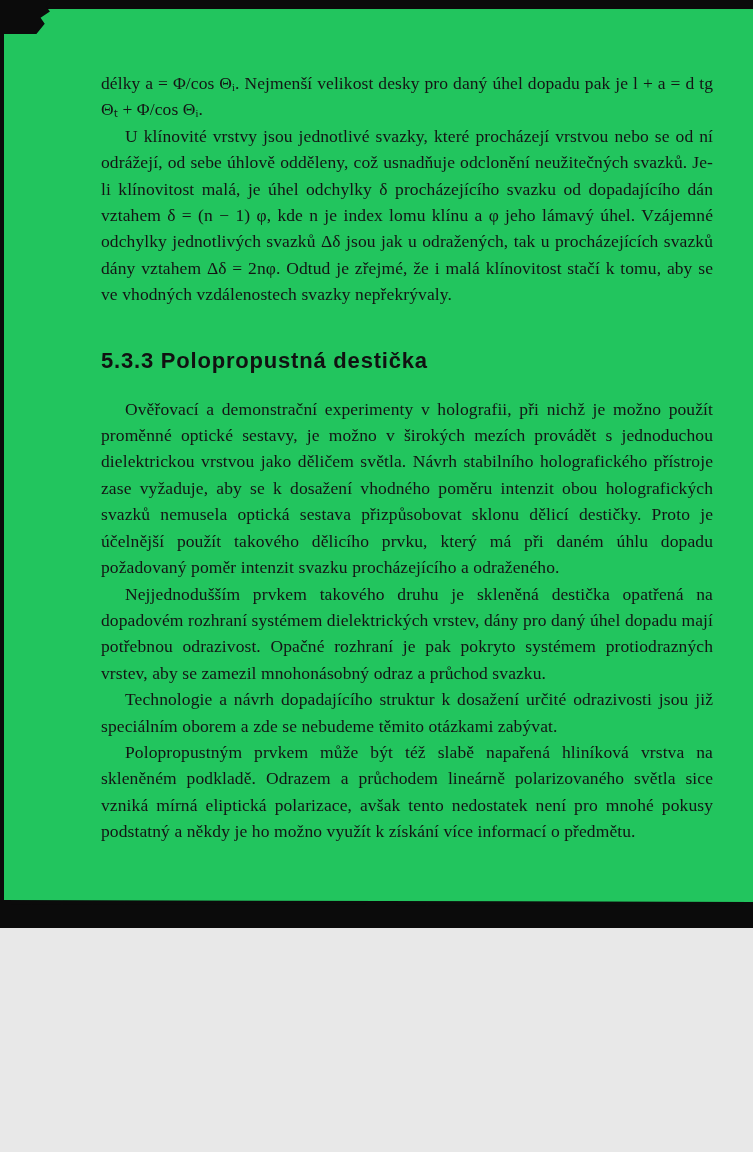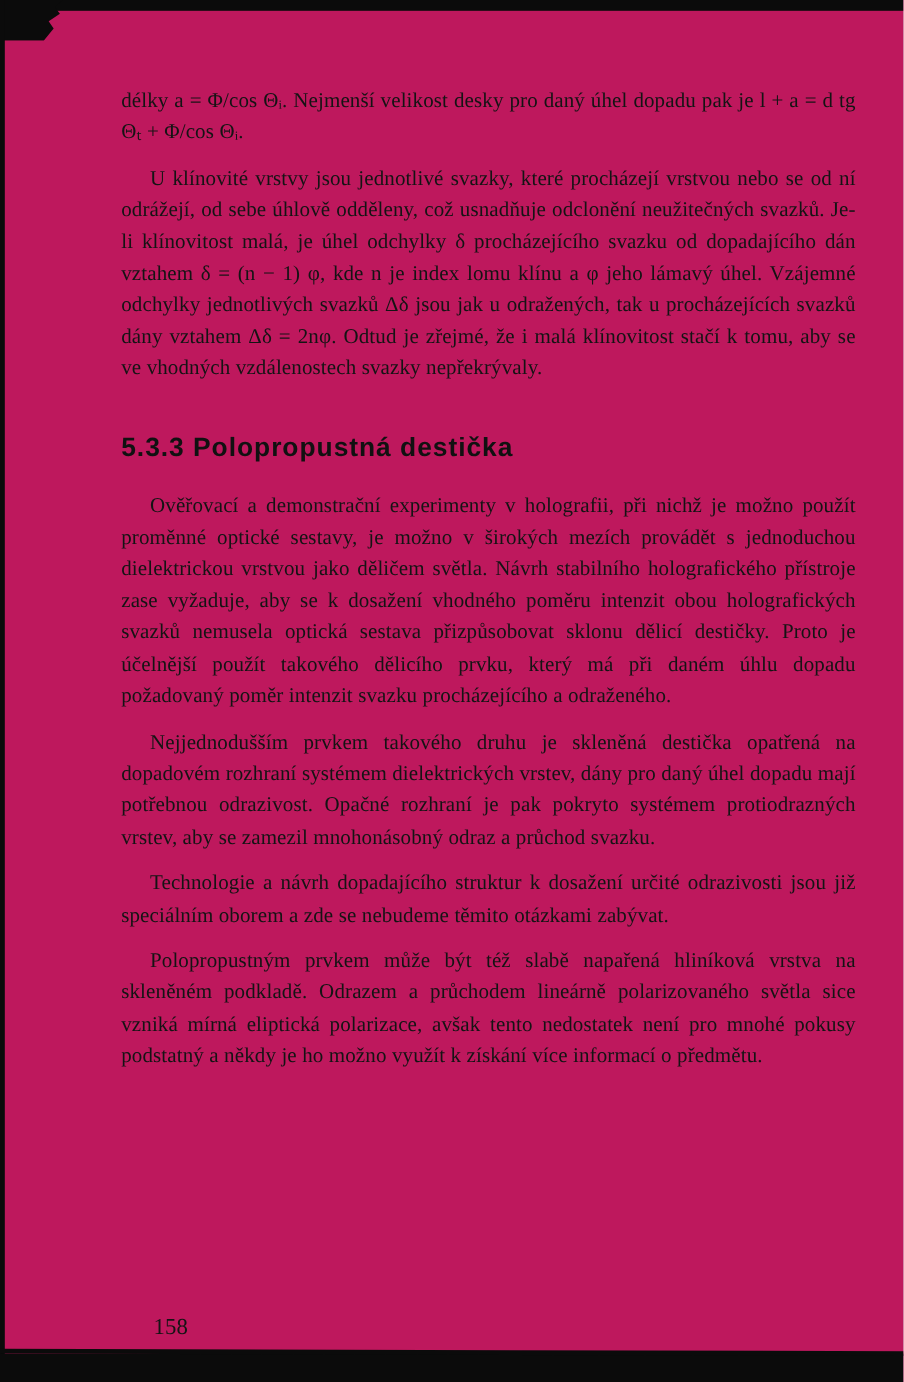--- a/index.html
+++ b/index.html
@@ -3,22 +3,22 @@
 <meta charset="utf-8">
 <style>
   html, body {
     margin: 0;
     padding: 0;
     background: #e8e8e8;
   }
   .scan {
     position: relative;
     width: 753px;
-    height: 1152px;
-    background: #be185d;
+    height: 928px;
+    background: #22c55e;
     overflow: hidden;
     font-family: "Liberation Serif", serif;
     color: #141414;
   }
   
   .edge-top {
     position: absolute;
     top: 0; left: 0;
     width: 753px; height: 9px;
     background: #0b0b0b;
@@ -59,21 +59,20 @@
   }
   .textblock p {
     margin: 0;
     font-size: 17.5px;
     line-height: 26.4px;
     text-align: justify;
     letter-spacing: 0.1px;
   }
   .textblock p.indent {
     text-indent: 24px;
-    margin-top: 12px;
   }
   h2.section-heading {
     margin: 40px 0 22px 0;
     font-family: "Liberation Sans", sans-serif;
     font-size: 22px;
     font-weight: bold;
     letter-spacing: 0.8px;
     color: #111;
   }
   .page-number {

